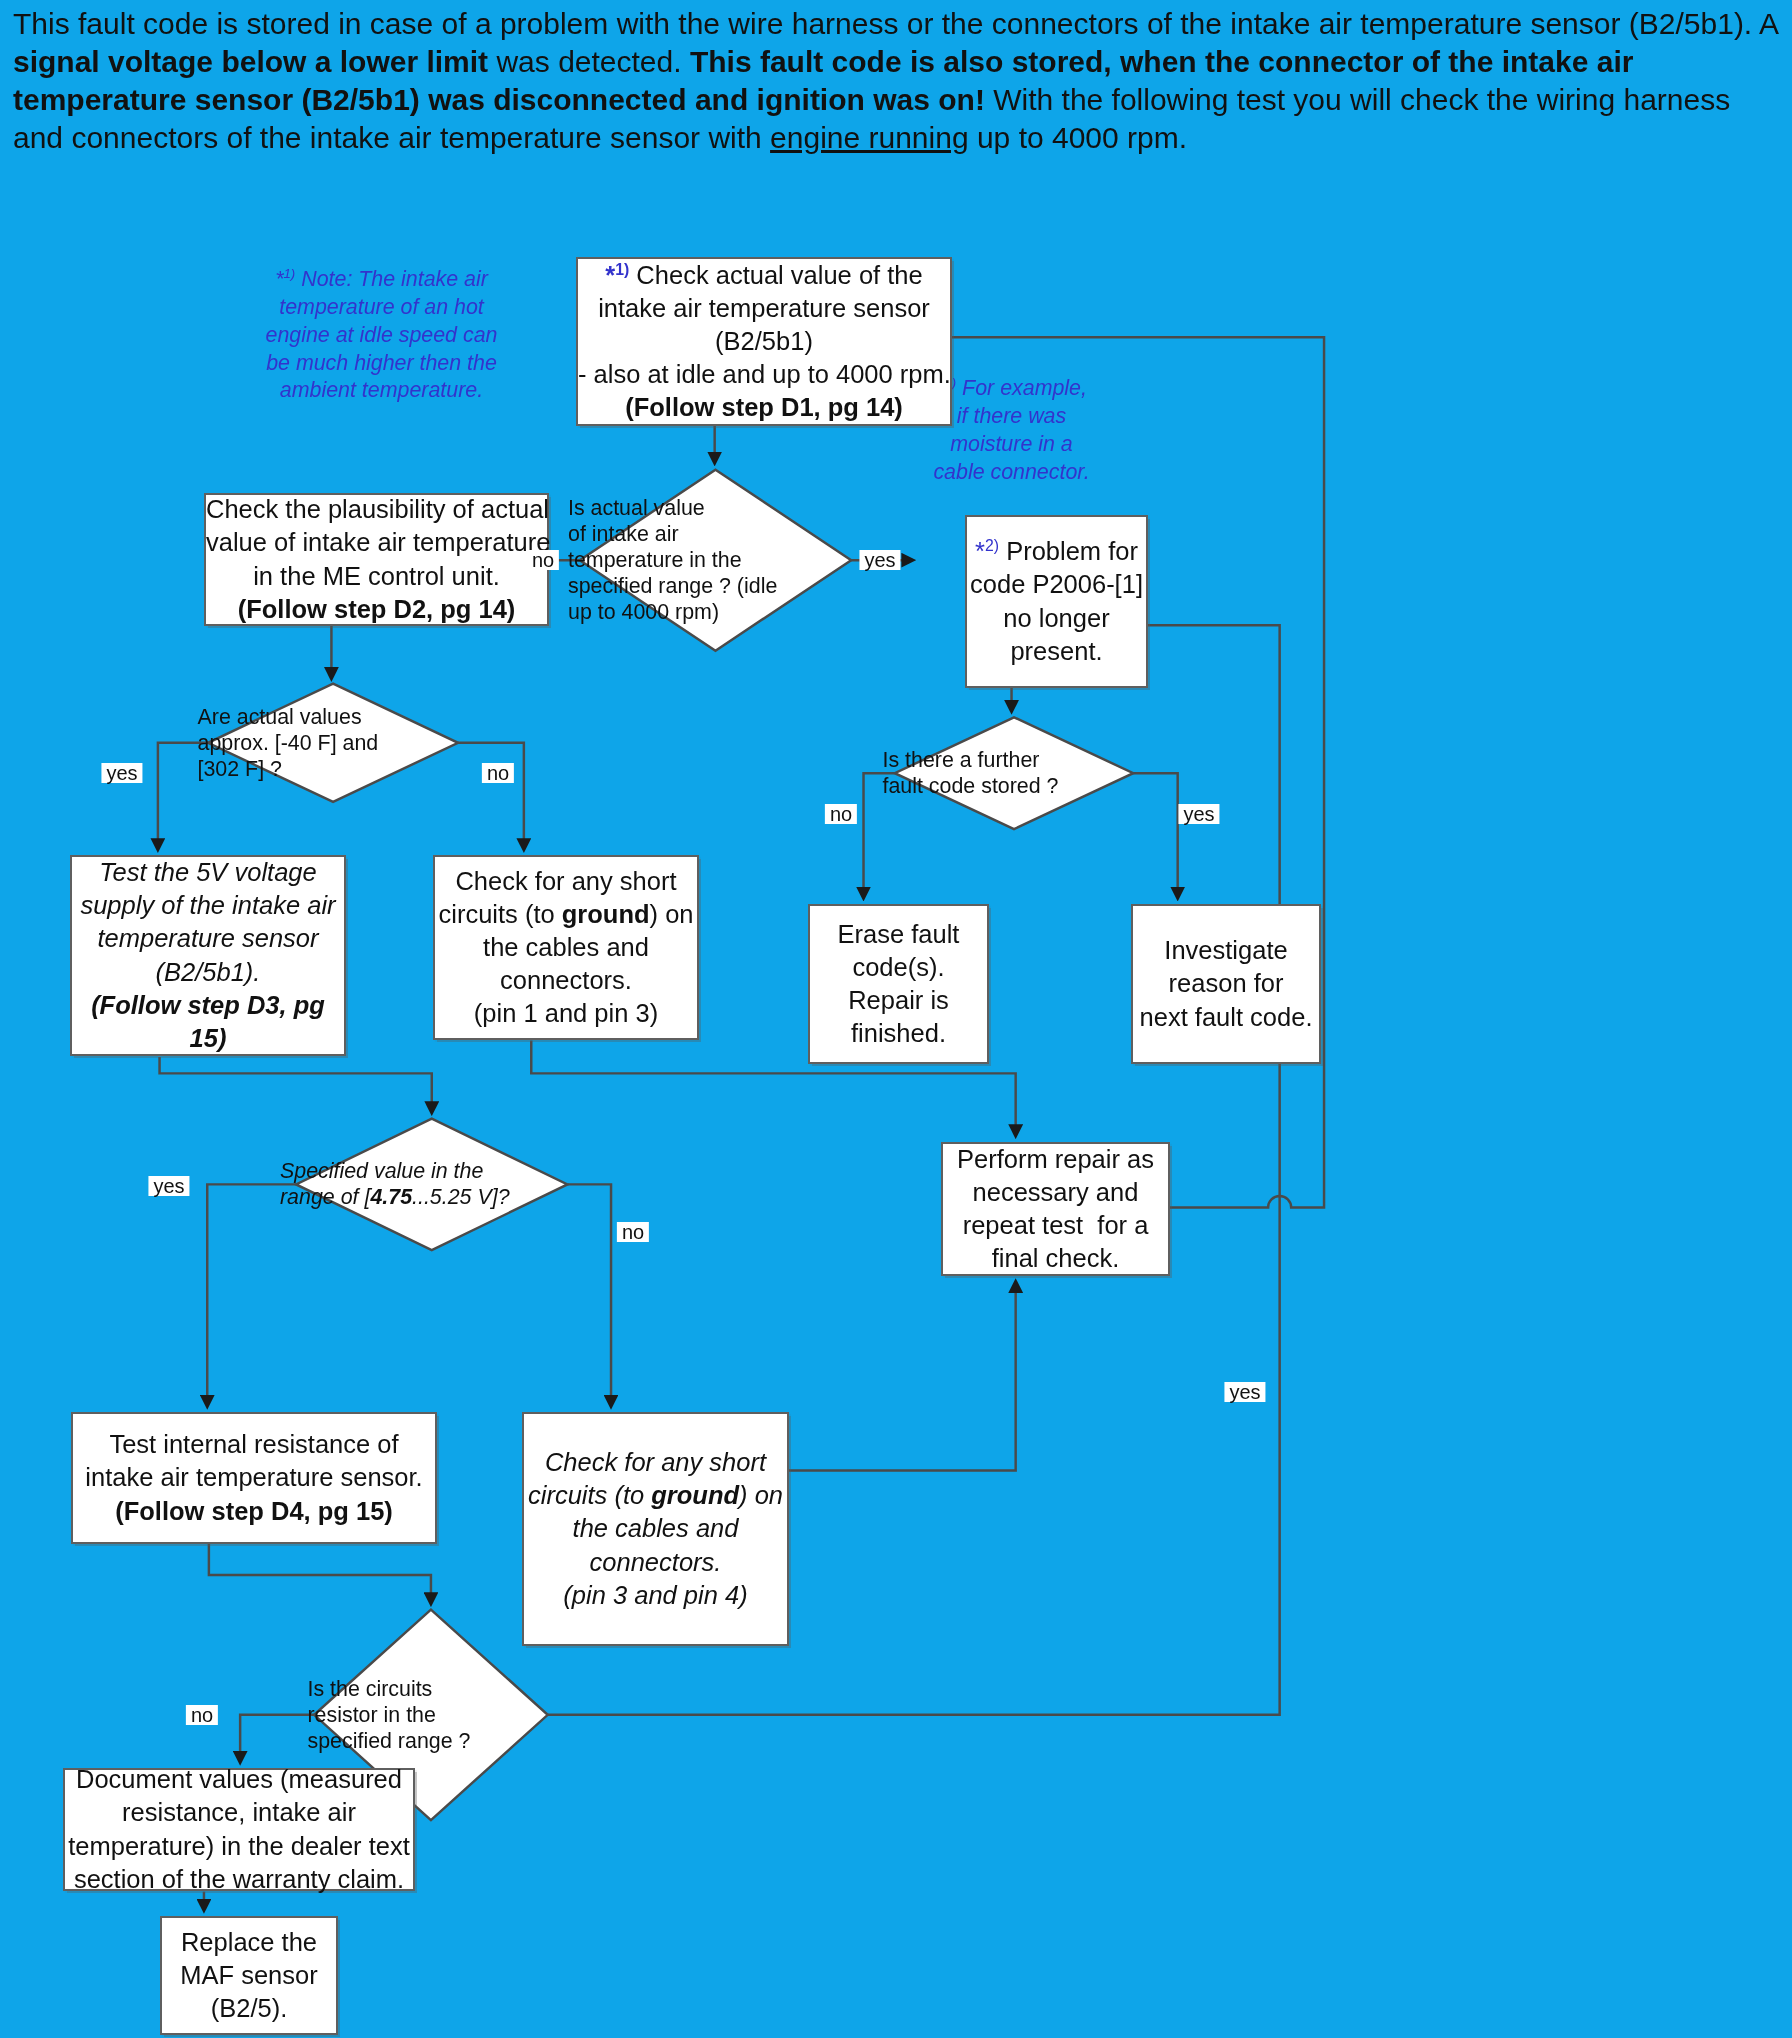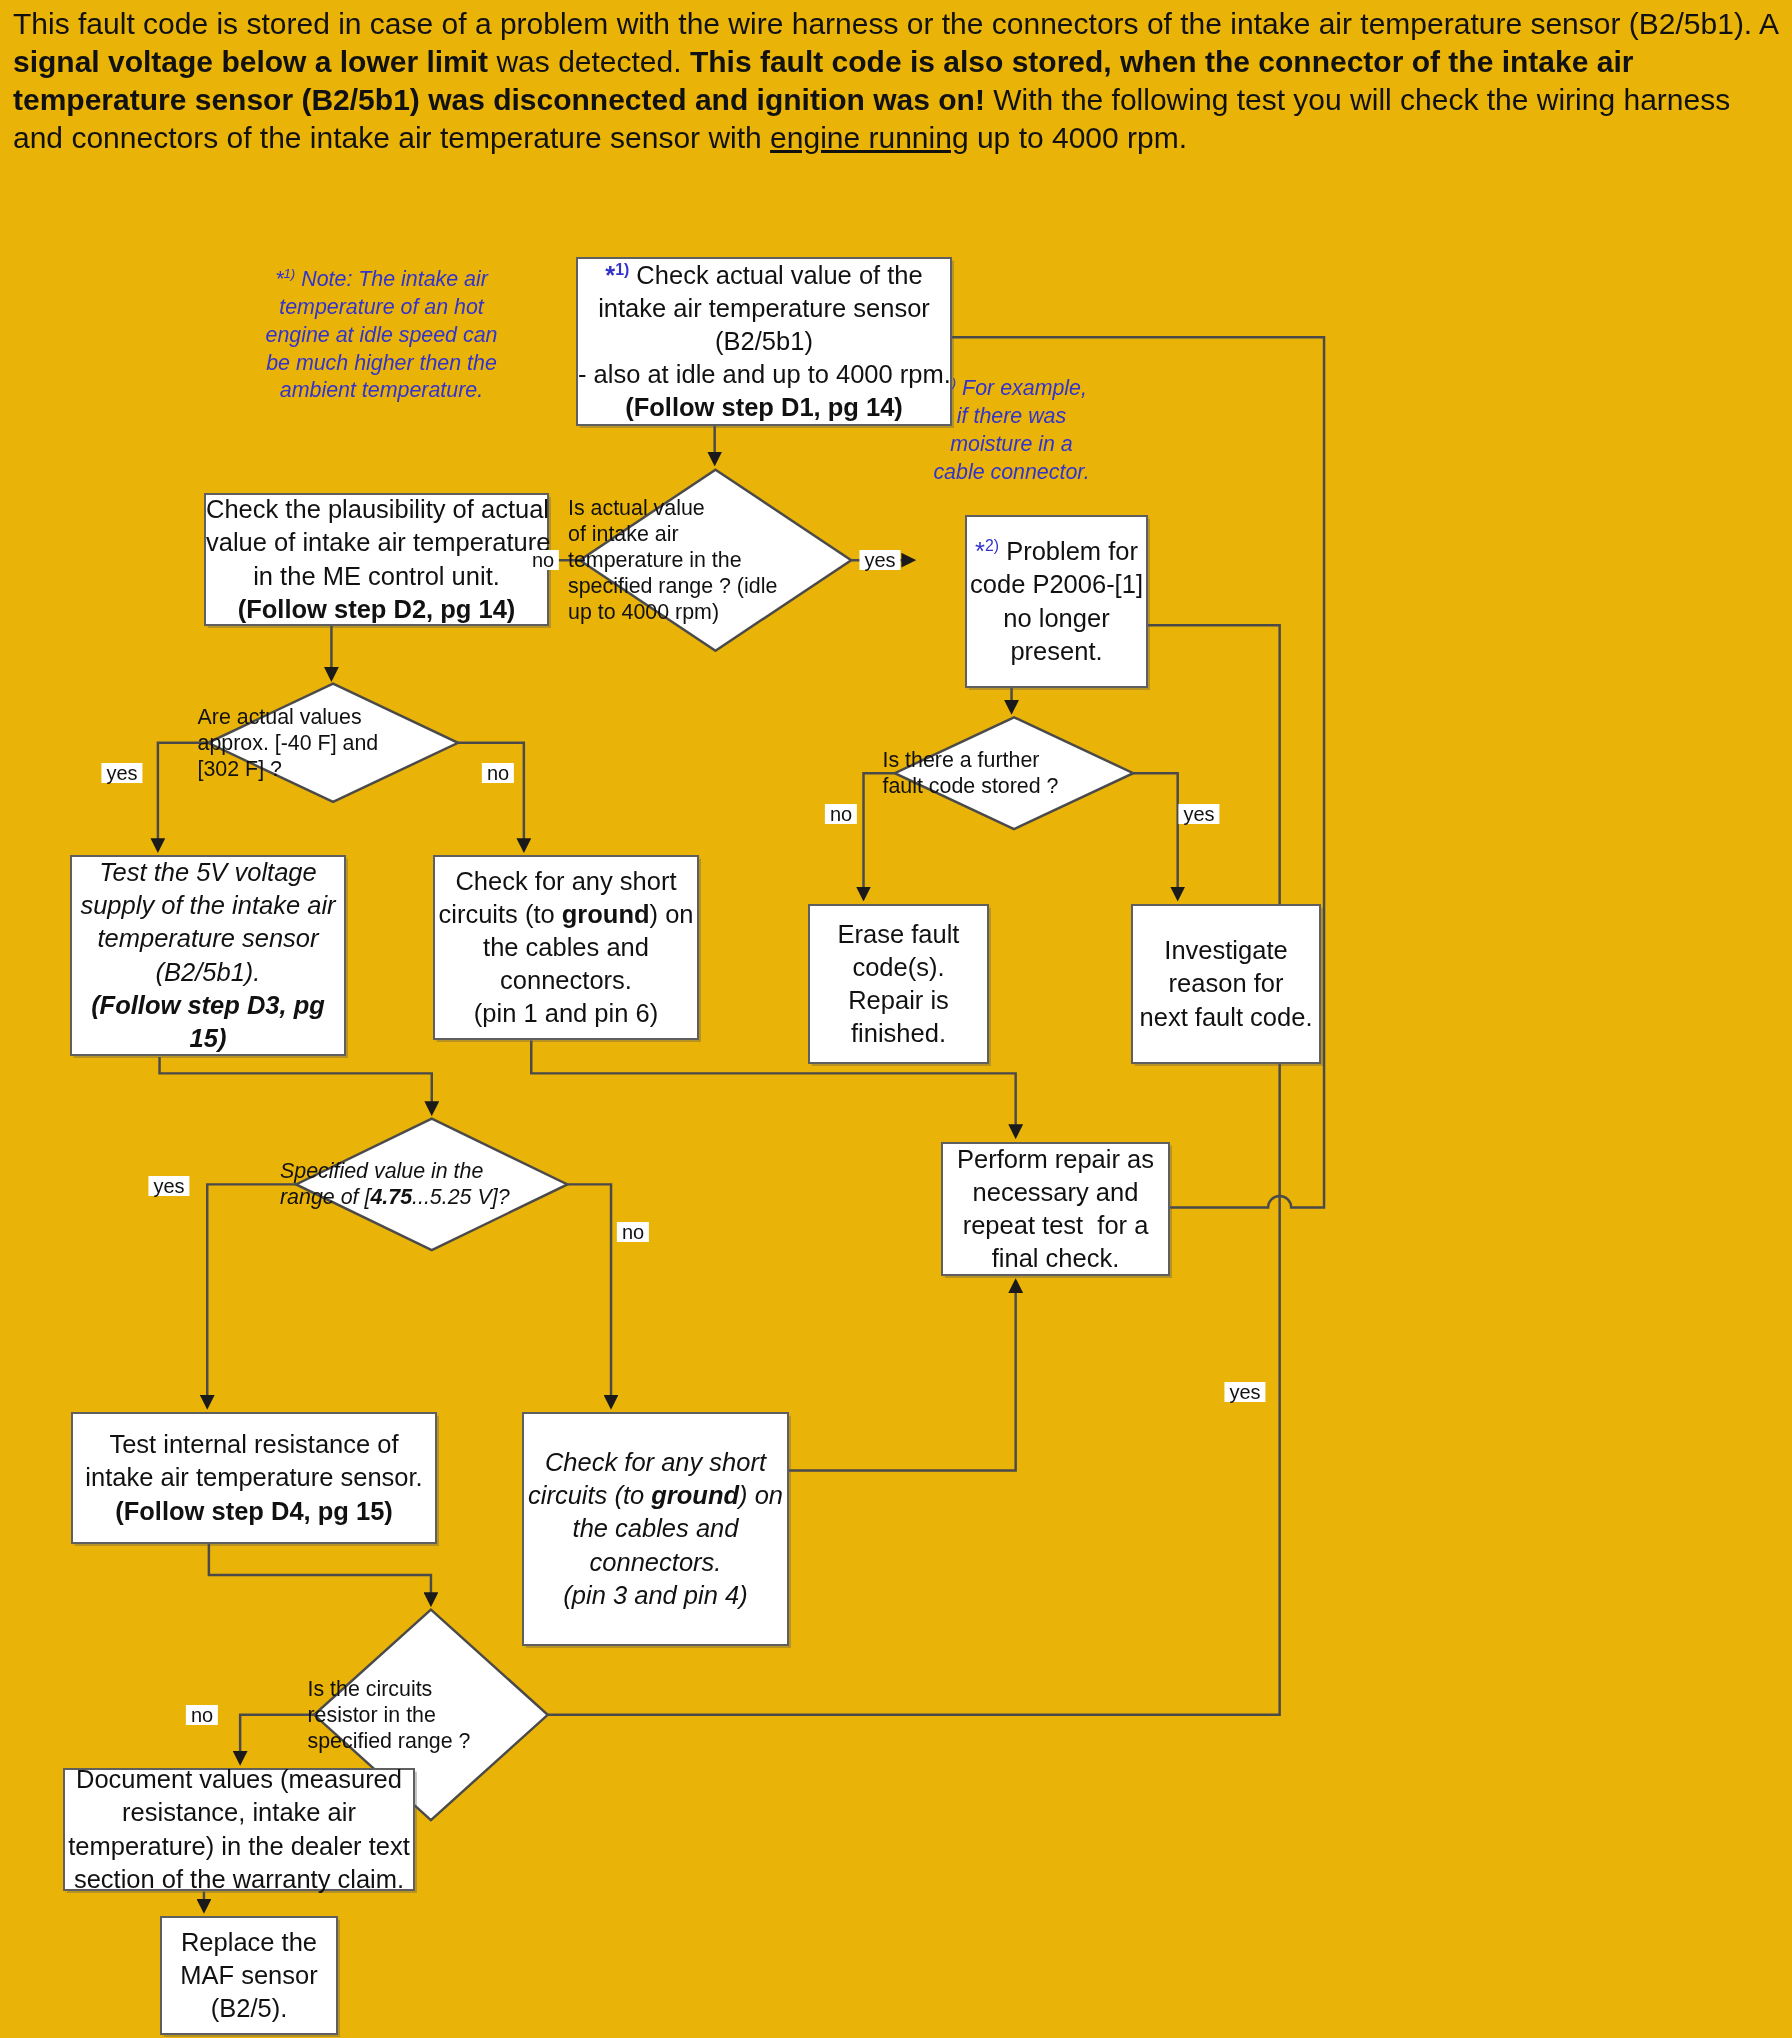--- a/index.html
+++ b/index.html
@@ -1,16 +1,16 @@
 <!DOCTYPE html>
 <html style="font-size:13px"><head>
 <meta charset="utf-8">
 <style>
   html,body{margin:0;padding:0;background:#fff;}
-  #canvas{position:relative;width:1792px;height:2039px;background:#eab308;
+  #canvas{position:relative;width:1792px;height:2039px;background:#0ea5e9;
           font-family:"Liberation Sans",sans-serif;color:#111;overflow:hidden;}
   #wires{position:absolute;left:0;top:0;width:1792px;height:2039px;}
   .para{position:absolute;left:13px;top:5px;width:1767px;font-size:30px;line-height:1.27;text-align:left;}
   .para .ln{white-space:normal;}
   .node{position:absolute;box-sizing:border-box;border:2.5px solid #5f5f5f;background:#fff;
         display:flex;flex-direction:column;justify-content:center;text-align:center;
         font-size:25.5px;line-height:1.3;box-shadow:1.6px 1.6px 0.8px rgba(90,90,90,.35);margin-left:45px;}
   .dtext{position:absolute;transform:translate(-50%,-50%);
          font-size:21.4px;line-height:1.22;}
   .note{position:absolute;color:#3333cc;font-style:italic;text-align:center;
@@ -118,21 +118,21 @@
       <div class="ln"><span>temperature sensor</span></div>
       <div class="ln"><span>(B2/5b1).</span></div>
       <div class="ln"><span class="b">(Follow step D3, pg</span></div>
       <div class="ln"><span class="b">15)</span></div>
     </div>
   <div class="node" style="left:388px;top:855px;width:266px;height:185px">
       <div class="ln"><span>Check for any short</span></div>
       <div class="ln"><span>circuits (to </span><span class="b">ground</span><span>) on</span></div>
       <div class="ln"><span>the cables and</span></div>
       <div class="ln"><span>connectors.</span></div>
-      <div class="ln"><span>(pin 1 and pin 6)</span></div>
+      <div class="ln"><span>(pin 1 and pin 3)</span></div>
     </div>
   <div class="node" style="left:26px;top:1412px;width:366px;height:132px">
       <div class="ln"><span>Test internal resistance of</span></div>
       <div class="ln"><span>intake air temperature sensor.</span></div>
       <div class="ln"><span class="b">(Follow step D4, pg 15)</span></div>
     </div>
   <div class="node it" style="left:477px;top:1412px;width:267px;height:234px">
       <div class="ln"><span>Check for any short</span></div>
       <div class="ln"><span>circuits (to </span><span class="b">ground</span><span>) on</span></div>
       <div class="ln"><span>the cables and</span></div>

